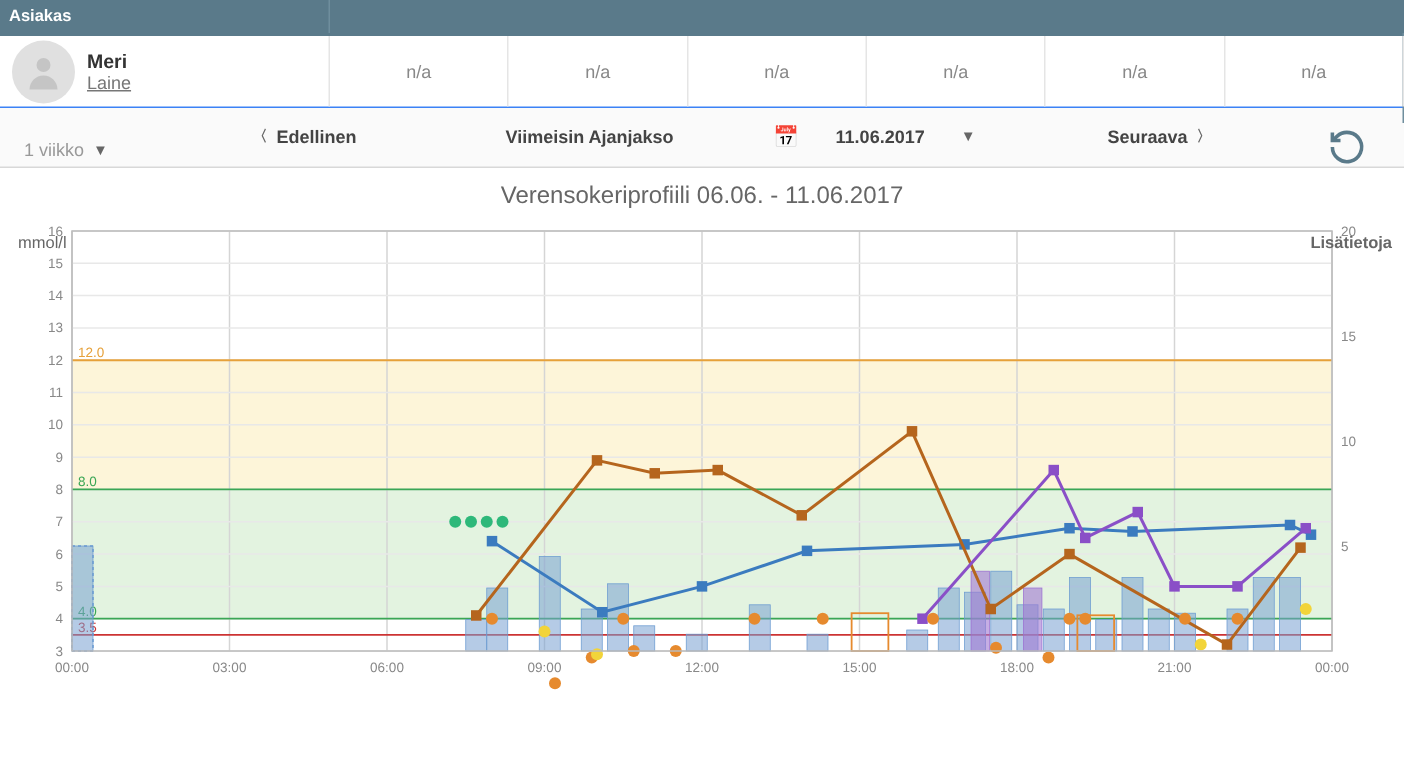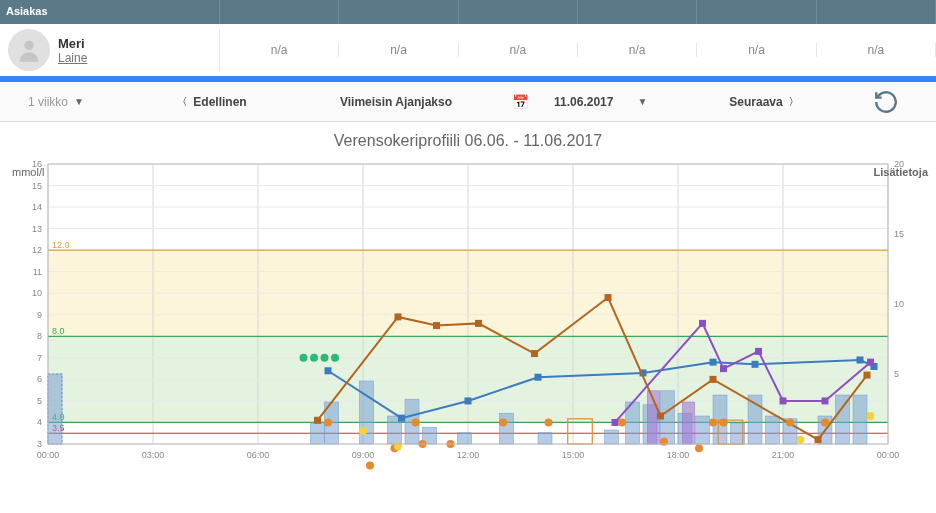--- a/index.html
+++ b/index.html
@@ -1,36 +1,36 @@
 <!DOCTYPE html>
 <html><head>
 <meta charset="utf-8">
 <style>
   * { box-sizing: border-box; margin: 0; padding: 0; }
   body { font-family: Arial, sans-serif; font-size: 12px; color: #555; background: #fff; width: 936px; }
   
   
-  .header-row { display: flex; background: #5a7a8a; color: #fff; height: 24px; }
+  .header-row { display: flex; background: #5a7a8a; color: #fff; height: 24px; flex-direction: column; }
   .header-cell { border-right: 1px solid #6f8e9d; padding: 5px 6px; font-size: 11px; font-weight: bold; }
   .header-cell.c1 { width: 220px; }
   .header-cell.c2 { width: 120px; }
   .header-cell.cblank { flex: 1; }
   
   
-  .patient-row { display: flex; height: 58px; border-bottom: 6px solid #3b82f6; align-items: center; }
+  .patient-row { display: flex; height: 48px; border-bottom: 1px solid #3b82f6; }
   .patient-cell { display: flex; align-items: center; padding: 0 8px; }
   .patient-cell.c1 { width: 220px; border-right: 1px solid #e5e5e5; }
   .patient-cell.cval { flex: 1; justify-content: center; color: #888; border-right: 1px solid #e5e5e5; }
   .avatar { width: 42px; height: 42px; border-radius: 50%; background: #e0e0e0; display: flex; align-items: center; justify-content: center; margin-right: 8px; }
   .avatar svg { width: 28px; height: 28px; fill: #c5c5c5; }
   .name-block .fn { font-weight: bold; color: #333; font-size: 13px; }
   .name-block .ln { color: #777; font-size: 12px; text-decoration: underline; }
   
   
-  .toolbar { display: flex; align-items: center; height: 40px; border-bottom: 1px solid #d8d8d8; background: #fafafa; padding: 0 20px; }
+  .toolbar { display: flex; align-items: flex-end; height: 40px; border-bottom: 1px solid #d8d8d8; background: #fafafa; padding: 0 8px; }
   .toolbar .dd { color: #999; padding: 4px 8px; display: flex; align-items: center; gap: 6px; width: 100px; }
   .toolbar .btn { flex: 1; display: flex; align-items: center; justify-content: center; gap: 6px; height: 40px; cursor: pointer; color: #444; font-size: 12px; font-weight: bold; }
   .toolbar .reload { width: 60px; display: flex; justify-content: center; color: #5a7a8a; }
   .chev { font-size: 10px; color: #666; }
   
   
   .chart-wrap { padding: 10px 4px 4px 4px; position: relative; }
   .chart-title { text-align: center; font-size: 16px; color: #666; margin-bottom: 4px; }
   .axis-label-l { position: absolute; left: 12px; top: 44px; font-size: 11px; color: #666; }
   .axis-label-r { position: absolute; right: 8px; top: 44px; font-size: 11px; color: #666; font-weight: bold; }

